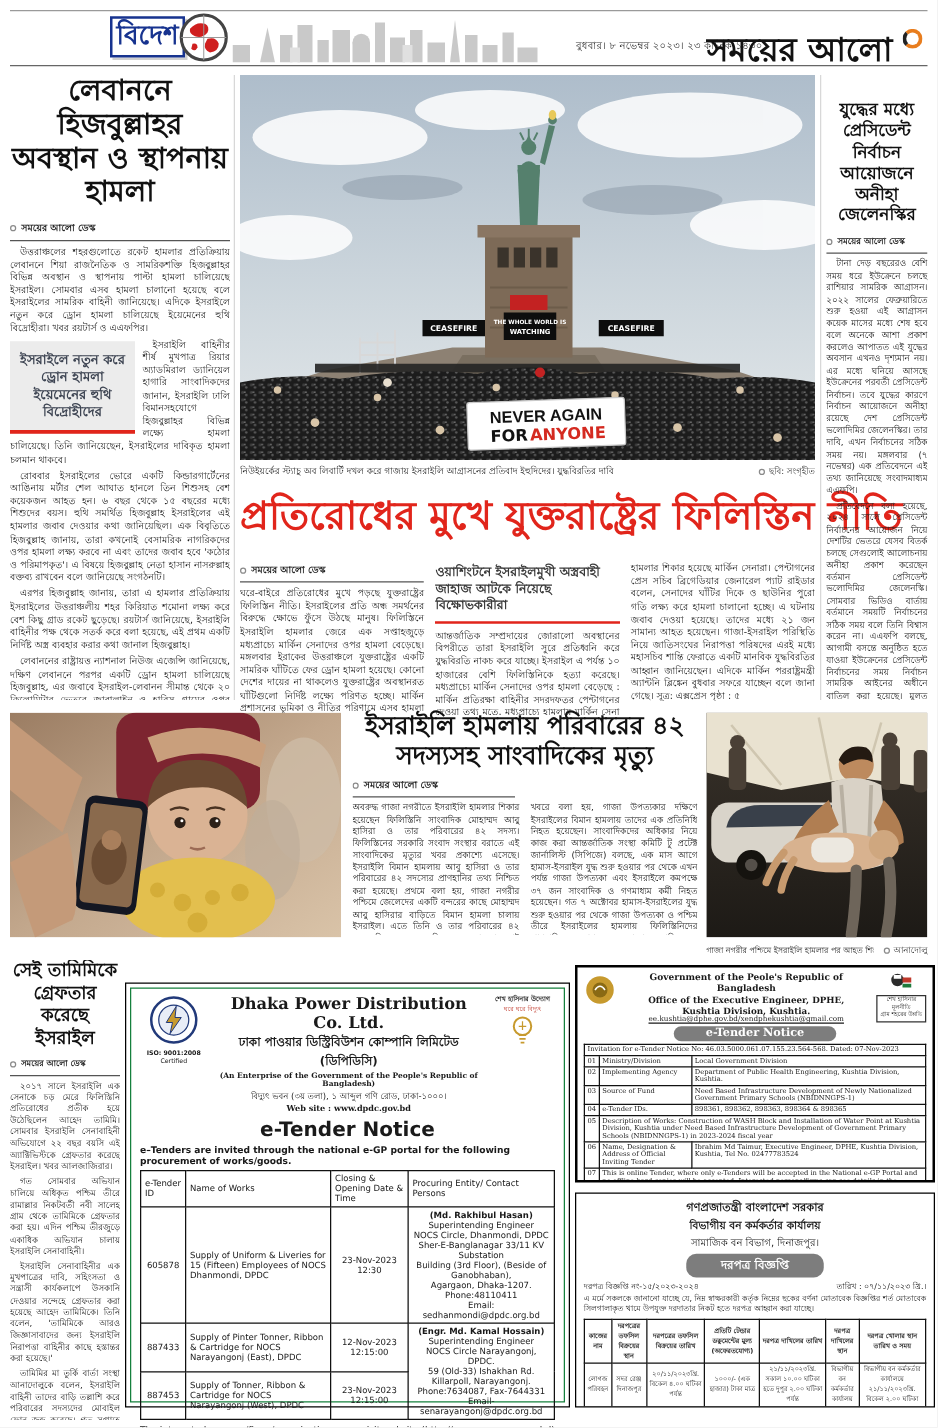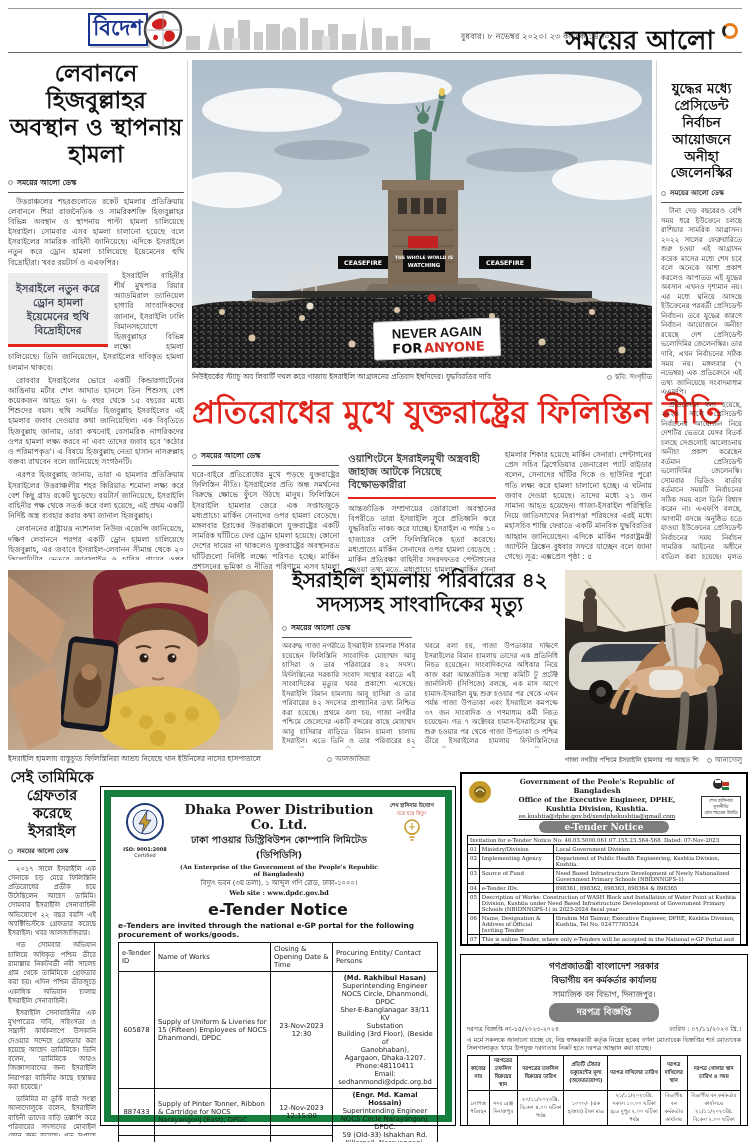--- a/index.html
+++ b/index.html
@@ -36,21 +36,21 @@
   .caption-row { display:flex; justify-content:space-between; gap:8px; font-size:7.2px;
                  color:#222; align-items:flex-end; }
   .caption-row .cap { white-space:nowrap; overflow:hidden; }
   .credit { display:flex; align-items:center; gap:3px; white-space:nowrap; font-size:6.8px; color:#333; }
   .cols { display:flex; gap:9px; overflow:hidden; }
   .cols > div { flex:1 1 0; }
   .vsep { width:1px; background:#d8d8d8; }
 
   
   .dpdc { border:1px solid #000; padding:3px; background:#fff; }
-  .dpdc-in { border:7px solid #15803d; padding:5px 7px; height:100%; }
+  .dpdc-in { border:1px solid #15803d; padding:5px 7px; height:100%; }
   .serif { font-family:"DejaVu Serif","Liberation Serif",serif; }
   .dpdc-head { display:flex; gap:6px; align-items:flex-start; }
   .dpdc-table { border-collapse:collapse; width:100%; font-size:6.8px; margin-top:3px; }
   .dpdc-table th,.dpdc-table td { border:1px solid #111; padding:2px 3px; vertical-align:middle; }
   .dpdc-table th { font-weight:normal; text-align:left; }
   .ml { white-space:pre-line; }
   .dphe { border:2px solid #000; background:#fff; font-family:"DejaVu Serif","Liberation Serif",serif; padding:3px 5px; }
   .dphe-table { border-collapse:collapse; width:100%; font-size:5.4px; }
   .dphe-table td { border:1px solid #111; padding:1px 2px; vertical-align:top; }
   .badge { background:#7d7d7d; color:#fff; font-weight:bold; text-align:center;
@@ -313,27 +313,20 @@
         </g>
       <polygon points="0,6 58,52 42,96 0,62" fill="#c49a79"></polygon>
       <g transform="rotate(7 80 112)">
         <rect x="56" y="68" width="50" height="92" rx="8" fill="#141722"></rect>
         <rect x="60" y="74" width="42" height="80" rx="4" fill="#8a6a4d"></rect>
         <ellipse cx="80" cy="118" rx="14" ry="20" fill="#6b4c33"></ellipse>
         <circle cx="80" cy="102" r="8" fill="#a97f5c"></circle>
       </g>
       <path d="M46 96 Q58 150 50 166 L20 180 L0 120 Z" fill="#c49a79"></path>
     </svg>
-  </div>
-  <div class="abs caption-row" style="left:8px; top:753px; width:362px;">
-    <span class="cap">ইসরাইলি হামলায় বাস্তুচ্যুত ফিলিস্তিনিরা আশ্রয় নিয়েছে খান ইউনিসের নাসের হাসপাতালে</span>
-    <span class="credit">
-      <span class="bullet"></span>
-      <span>আলজাজিরা</span>
-    </span>
   </div>
 
   <div class="abs" style="left:282px; top:568px; width:276px; height:180px; overflow:hidden;">
     <div class="headline" style="font-size:20px; line-height:1.2;">ইসরাইলি হামলায় পরিবারের ৪২ সদস্যসহ সাংবাদিকের মৃত্যু</div>
     <div class="byline" style="margin-top:6px; width:130px;">
       <span class="bullet"></span>
       <span>সময়ের আলো ডেস্ক</span>
     </div>
     <div class="cols" style="height:108px;">
       <div class="body-t" style="font-size:7px;">অবরুদ্ধ গাজা নগরীতে ইসরাইলি হামলার শিকার হয়েছেন ফিলিস্তিনি সাংবাদিক মোহাম্মদ আবু হাসিরা ও তার পরিবারের ৪২ সদস্য। ফিলিস্তিনের সরকারি সংবাদ সংস্থার বরাতে এই সাংবাদিকের মৃত্যুর খবর প্রকাশ্যে এসেছে। ইসরাইলি বিমান হামলায় আবু হাসিরা ও তার পরিবারের ৪২ সদস্যের প্রাণহানির তথ্য নিশ্চিত করা হয়েছে। প্রথমে বলা হয়, গাজা নগরীর পশ্চিমে জেলেদের একটি বন্দরের কাছে মোহাম্মদ আবু হাসিরার বাড়িতে বিমান হামলা চালায় ইসরাইল। এতে তিনি ও তার পরিবারের ৪২ সদস্য নিহত হয়েছেন। নিহতদের মধ্যে তার ভাই ও আত্মীয় রয়েছেন। ফিলিস্তিনি এই সংবাদ সংস্থার বরাত দিয়ে বলা হয়েছে, গত অক্টোবর থেকে সেখানকার নগরীর পশ্চিমে আবু হাসিরার বাসভবন লক্ষ্য করে হামলা চালায় ইসরাইল। পরে ধ্বংসস্তূপ থেকে তার মরদেহ উদ্ধার করা হয়। এরআগে, গত বৃহস্পতিবার ফিলিস্তিনের সরকারি...</div>

